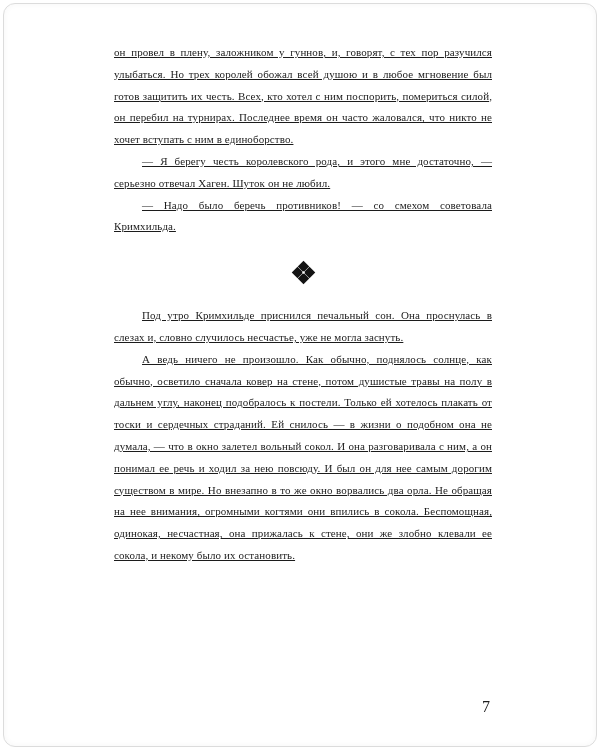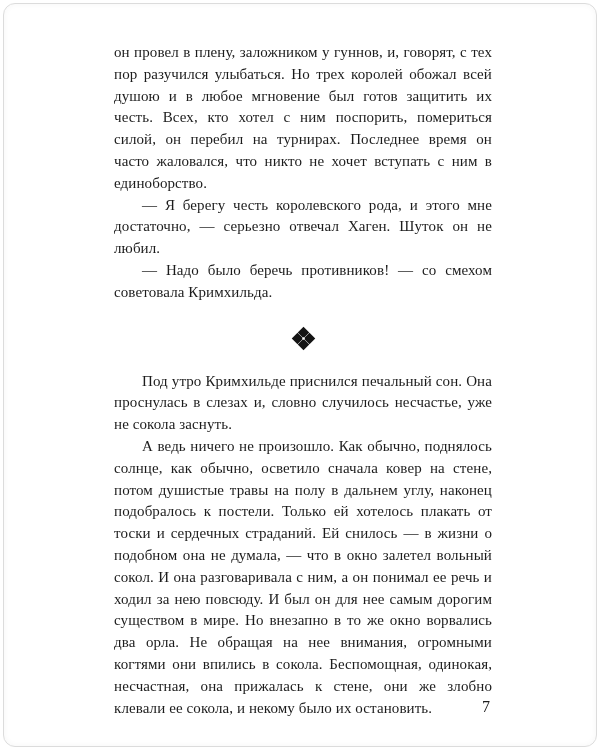--- a/index.html
+++ b/index.html
@@ -28,24 +28,25 @@
       border: 1px solid #dcdcdc;
       border-radius: 12px;
       pointer-events: none;
       box-shadow: inset 0 0 6px rgba(0,0,0,0.04);
     }
     .text-block {
       position: absolute;
       left: 114px;
       top: 42px;
       width: 378px;
-      font-size: 15px;
+      font-size: 11px;
       line-height: 21.8px;
       text-align: justify;
       letter-spacing: 0.1px;
+      text-decoration: underline;
     }
     .text-block p {
       margin: 0;
       text-indent: 28px;
     }
     .text-block p.no-indent {
       text-indent: 0;
     }
     .ornament-wrap {
       margin: 22px auto 20px auto;
@@ -85,19 +86,19 @@
         <g fill="#141414">
           <polygon points="50,3 73,26 50,49 27,26"></polygon>
           <polygon points="97,50 74,73 51,50 74,27"></polygon>
           <polygon points="50,97 27,74 50,51 73,74"></polygon>
           <polygon points="3,50 26,27 49,50 26,73"></polygon>
           <circle cx="50" cy="50" r="5" fill="#ffffff"></circle>
         </g>
       </svg>
     </div>
 
-    <p>Под утро Кримхильде приснился печальный сон. Она проснулась в слезах и, словно случилось несчастье, уже не сокола заснуть.</p>
+    <p>Под утро Кримхильде приснился печальный сон. Она проснулась в слезах и, словно случилось несчастье, уже не могла заснуть.</p>
 
     <p>А ведь ничего не произошло. Как обычно, поднялось солнце, как обычно, осветило сначала ковер на стене, потом душистые травы на полу в дальнем углу, наконец подобралось к постели. Только ей хотелось плакать от тоски и сердечных страданий. Ей снилось — в жизни о подобном она не думала, — что в окно залетел вольный сокол. И она разговаривала с ним, а он понимал ее речь и ходил за нею повсюду. И был он для нее самым дорогим существом в мире. Но внезапно в то же окно ворвались два орла. Не обращая на нее внимания, огромными когтями они впились в сокола. Беспомощная, одинокая, несчастная, она прижалась к стене, они же злобно клевали ее сокола, и некому было их остановить.</p>
   </div>
 
   <div class="page-number">7</div>
 </div>
 
 </body></html>

